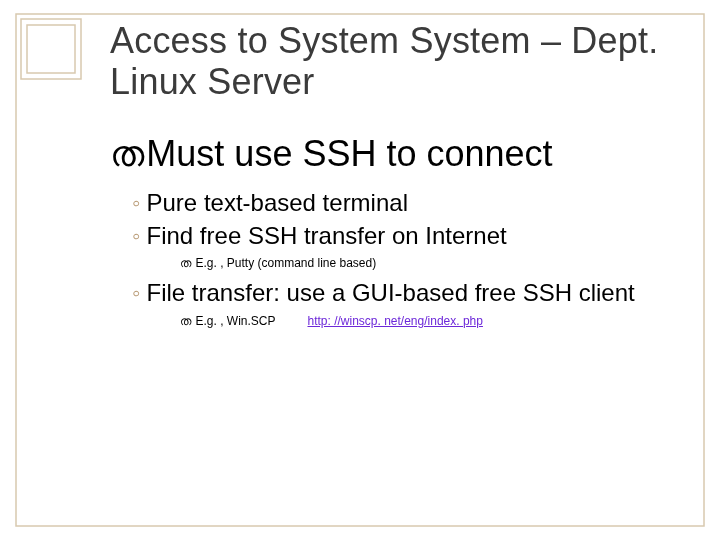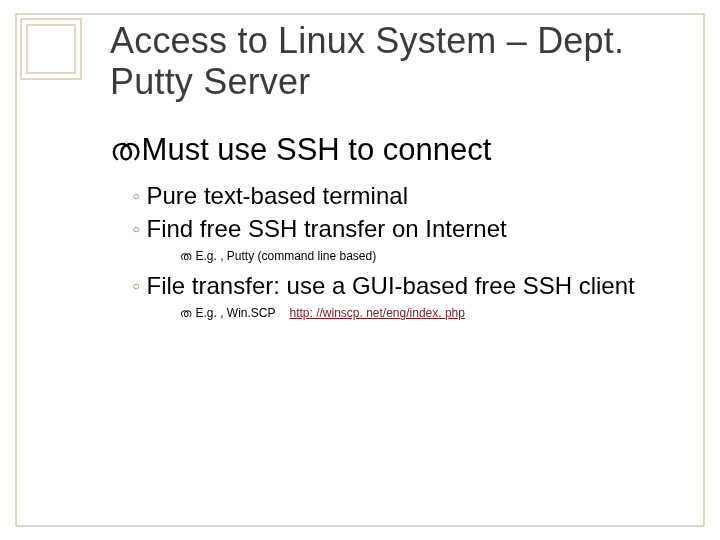--- a/index.html
+++ b/index.html
@@ -25,21 +25,21 @@
   }
   h1.title {
     font-size: 36px;
     font-weight: 400;
     color: #3b3b3b;
     margin: 0 0 28px 0;
     line-height: 1.15;
     letter-spacing: 0.2px;
   }
   .bullet-main {
-    font-size: 31px;
+    font-size: 36px;
     color: #000;
     margin: 0 0 10px 0;
     line-height: 1.25;
   }
   .bullet-main .flourish {
     font-family: "Times New Roman", serif;
     margin-right: 2px;
   }
   .sub-list {
     margin: 0 0 0 22px;
@@ -67,35 +67,35 @@
     line-height: 1.35;
   }
   .subsub > li .flourish {
     font-family: "Times New Roman", serif;
     margin-right: 4px;
   }
   a.link {
     text-decoration: underline;
   }
   a.link.dark { color: #1a1a9a; }
-  a.link.blue { color: #7f1d1d; }
+  a.link.blue { color: #6d28d9; margin-left: 18px; }
   .inline-gap { display: inline-block; width: 14px; }
 </style>
 </head>
 <body>
 
 <svg class="frame" width="720" height="540" viewBox="0 0 720 540">
   <rect x="16" y="14" width="688" height="512" fill="none" stroke="#d8c9af" stroke-width="1.5"></rect>
   <rect x="21" y="19" width="60" height="60" fill="#ffffff"></rect>
   <rect x="21" y="19" width="60" height="60" fill="none" stroke="#d8c9af" stroke-width="1.5"></rect>
   <rect x="27" y="25" width="48" height="48" fill="none" stroke="#d8c9af" stroke-width="1.5"></rect>
 </svg>
 
 <div class="content">
-  <h1 class="title">Access to Linux System – Dept. Putty Server</h1>
+  <h1 class="title">Access to System System – Dept. Linux Server</h1>
 
   <p class="bullet-main">
     <span class="flourish">ത</span><span>Must use SSH to connect</span>
   </p>
 
   <ul class="sub-list">
     <li>
       <span class="ring">◦</span><span>Pure text-based terminal</span>
     </li>
     <li>

